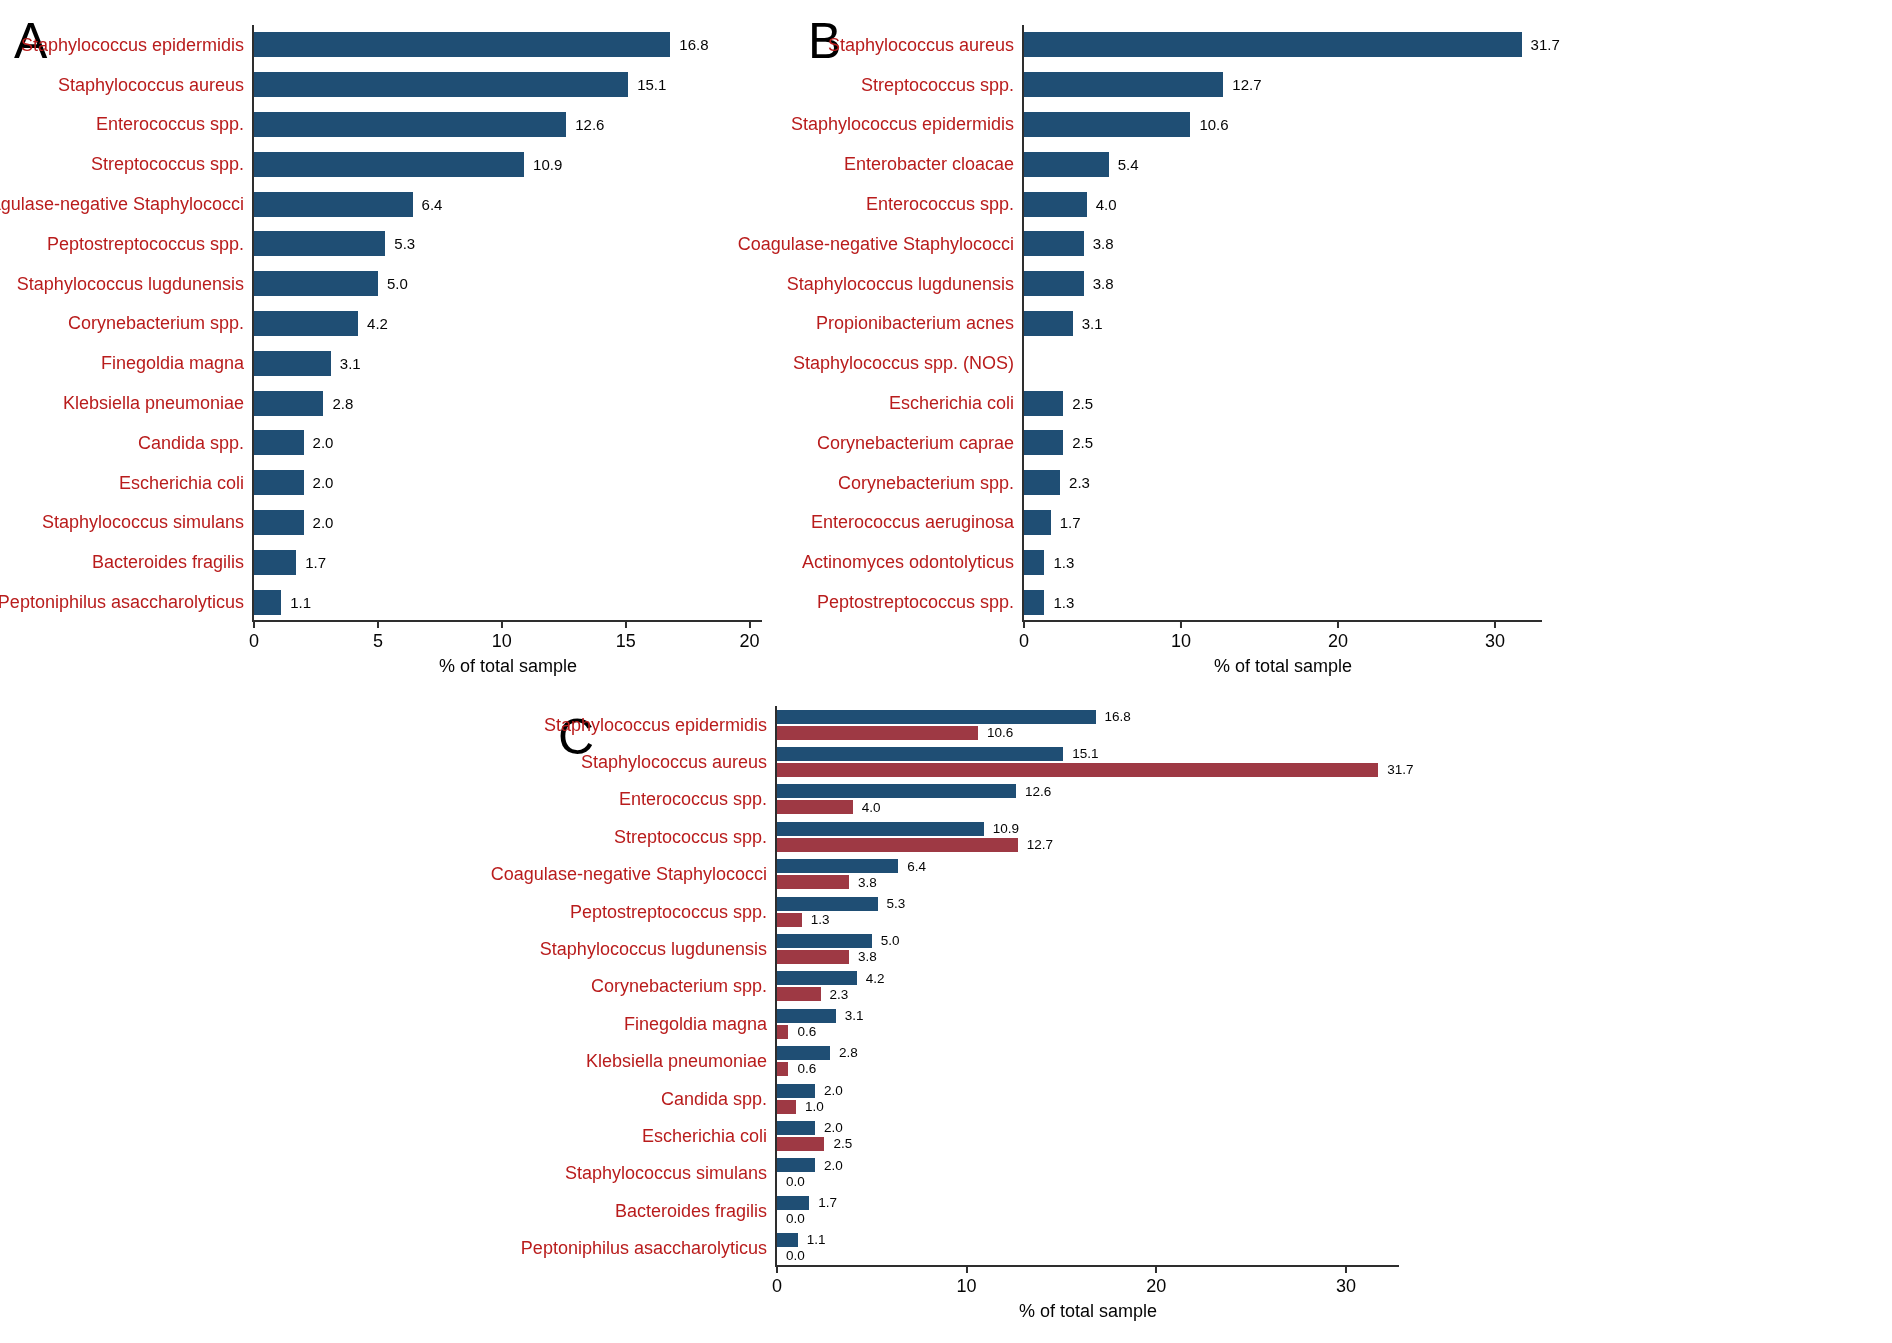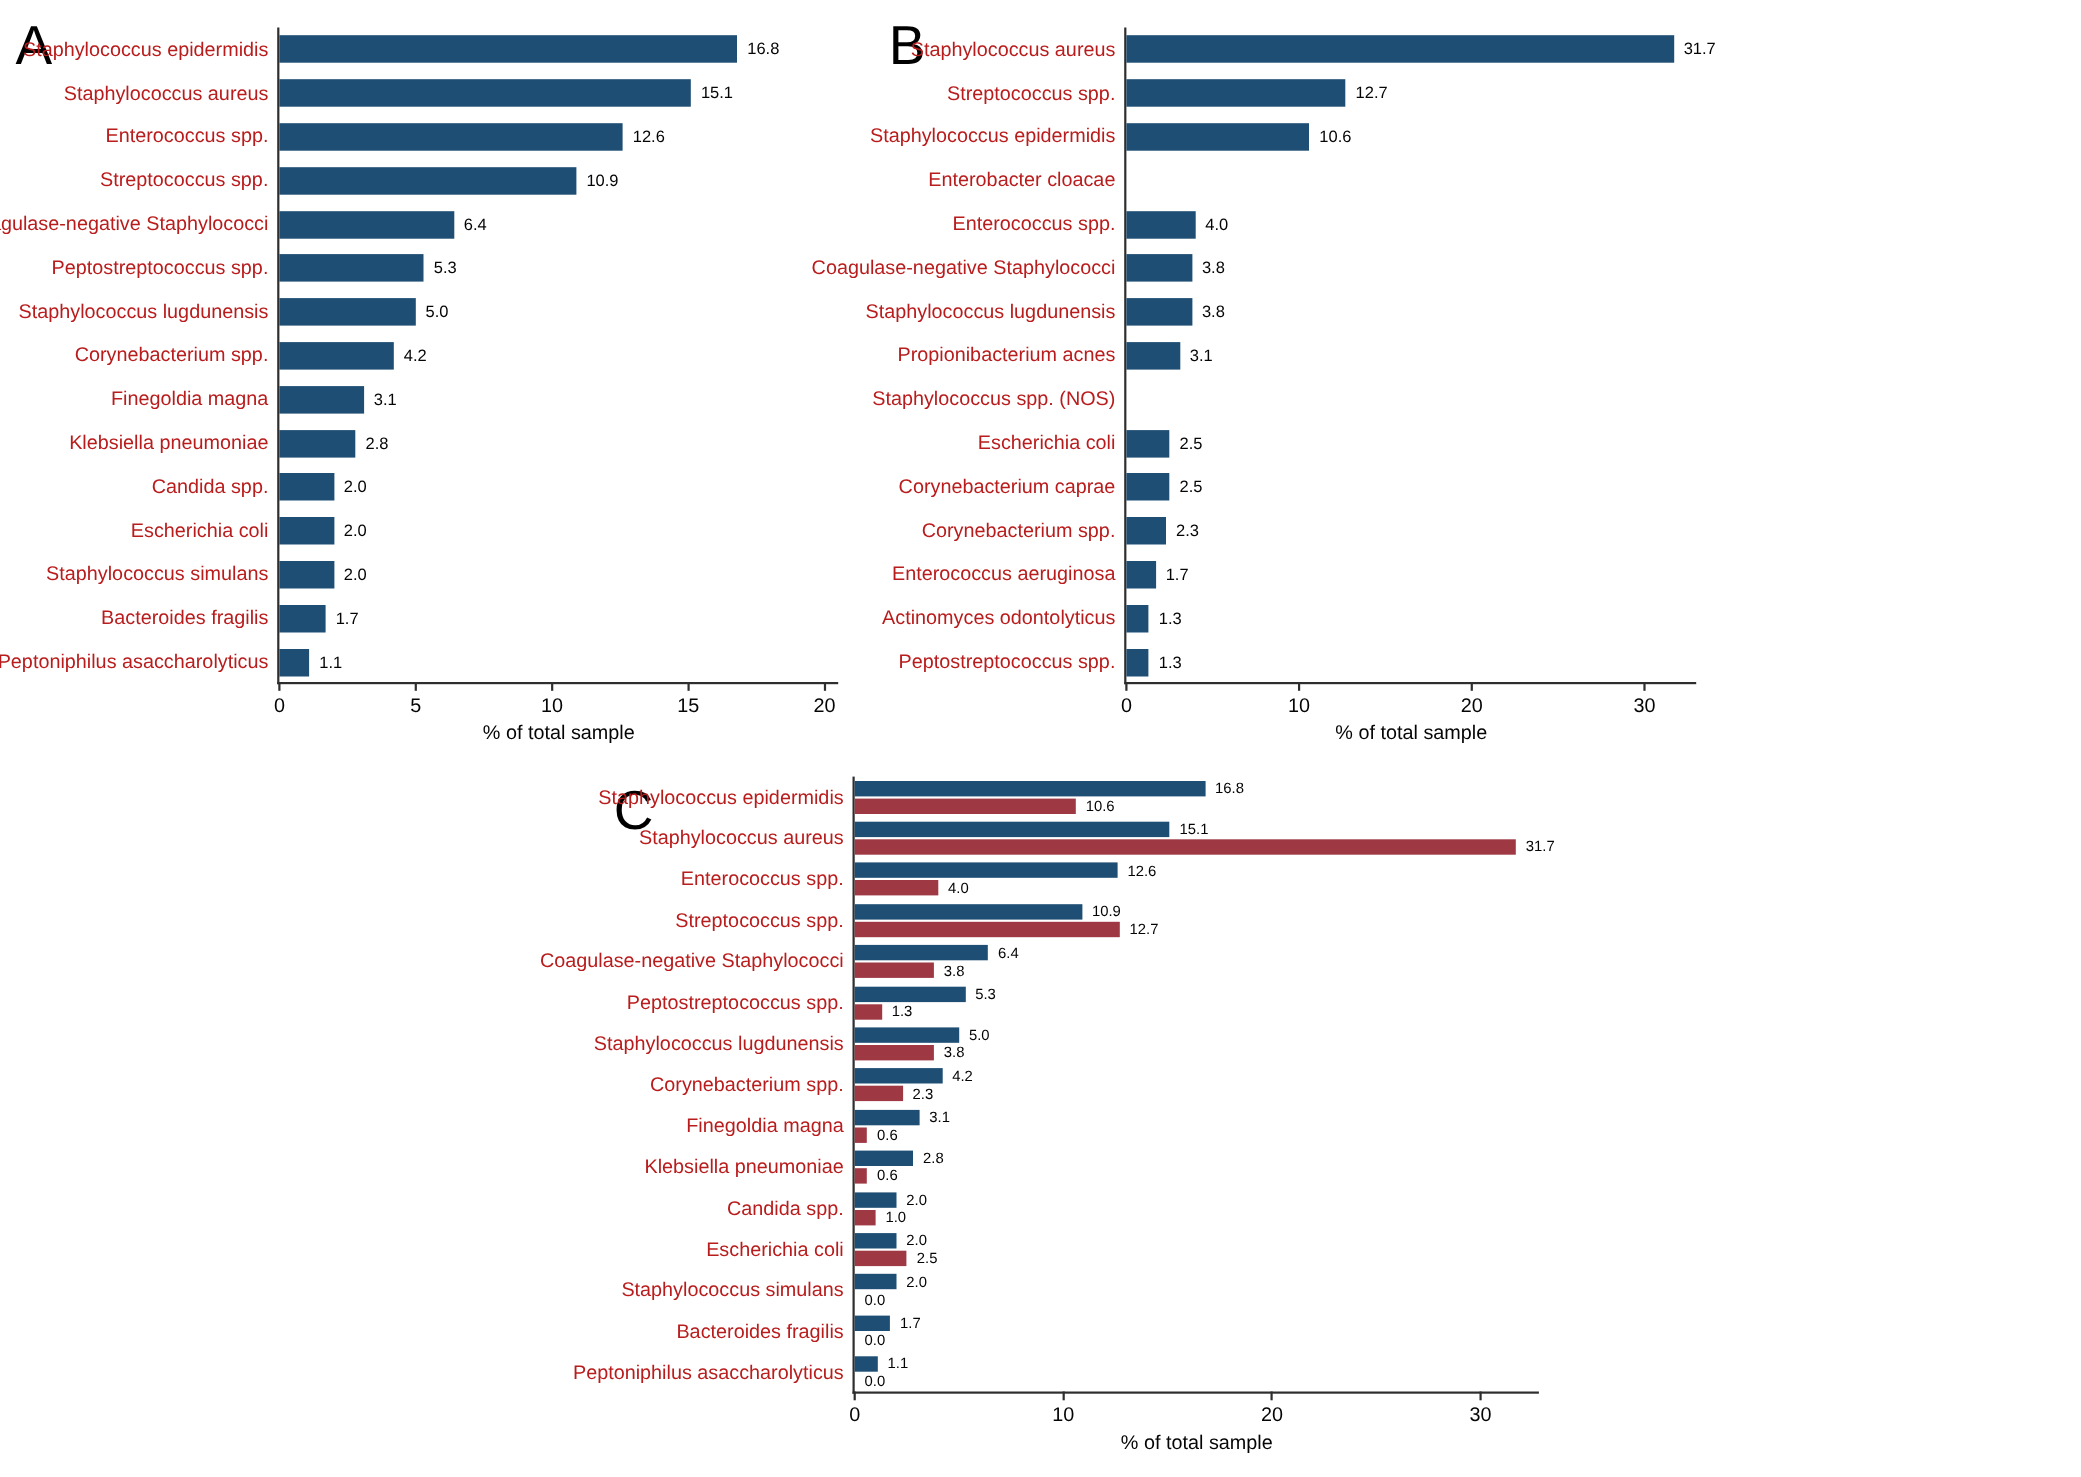--- a/index.html
+++ b/index.html
@@ -197,20 +197,24 @@
         </div>
         <div class="row">
           <div class="row-label">Staphylococcus epidermidis</div>
           <div class="bar-line">
             <div class="bar" style="width: 32.1212%; background: rgb(31, 78, 116);"></div>
             <span class="bar-value">10.6</span>
           </div>
         </div>
         <div class="row">
           <div class="row-label">Enterobacter cloacae</div>
+          <div class="bar-line">
+            <div class="bar" style="width: 16.3636%; background: rgb(31, 78, 116);"></div>
+            <span class="bar-value">5.4</span>
+          </div>
         </div>
         <div class="row">
           <div class="row-label">Enterococcus spp.</div>
           <div class="bar-line">
             <div class="bar" style="width: 12.1212%; background: rgb(31, 78, 116);"></div>
             <span class="bar-value">4.0</span>
           </div>
         </div>
         <div class="row">
           <div class="row-label">Coagulase-negative Staphylococci</div>

